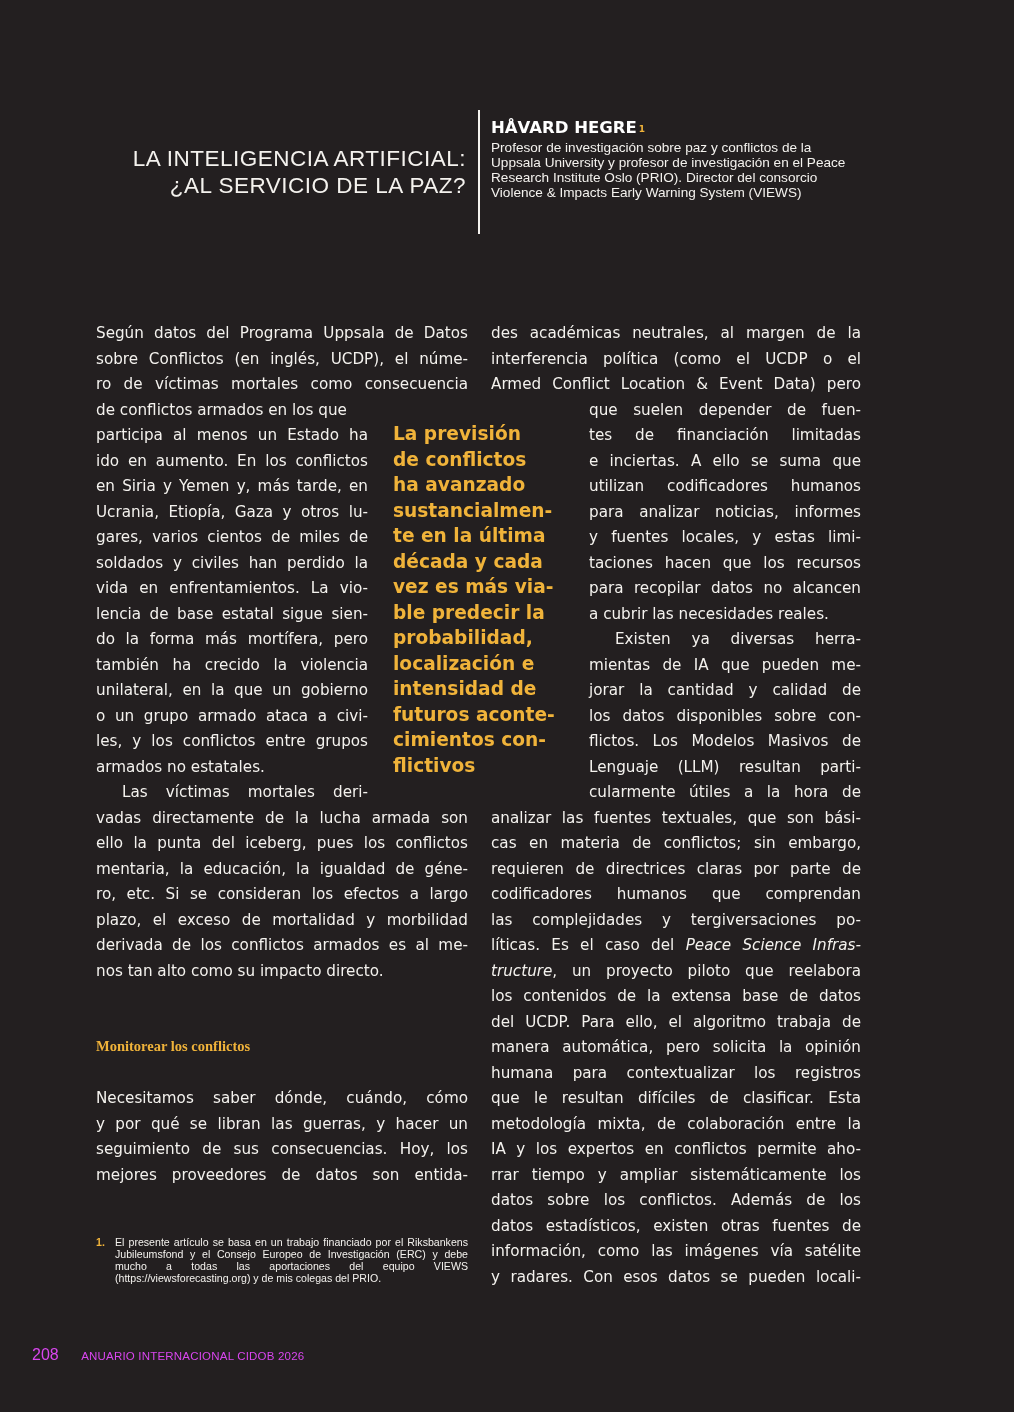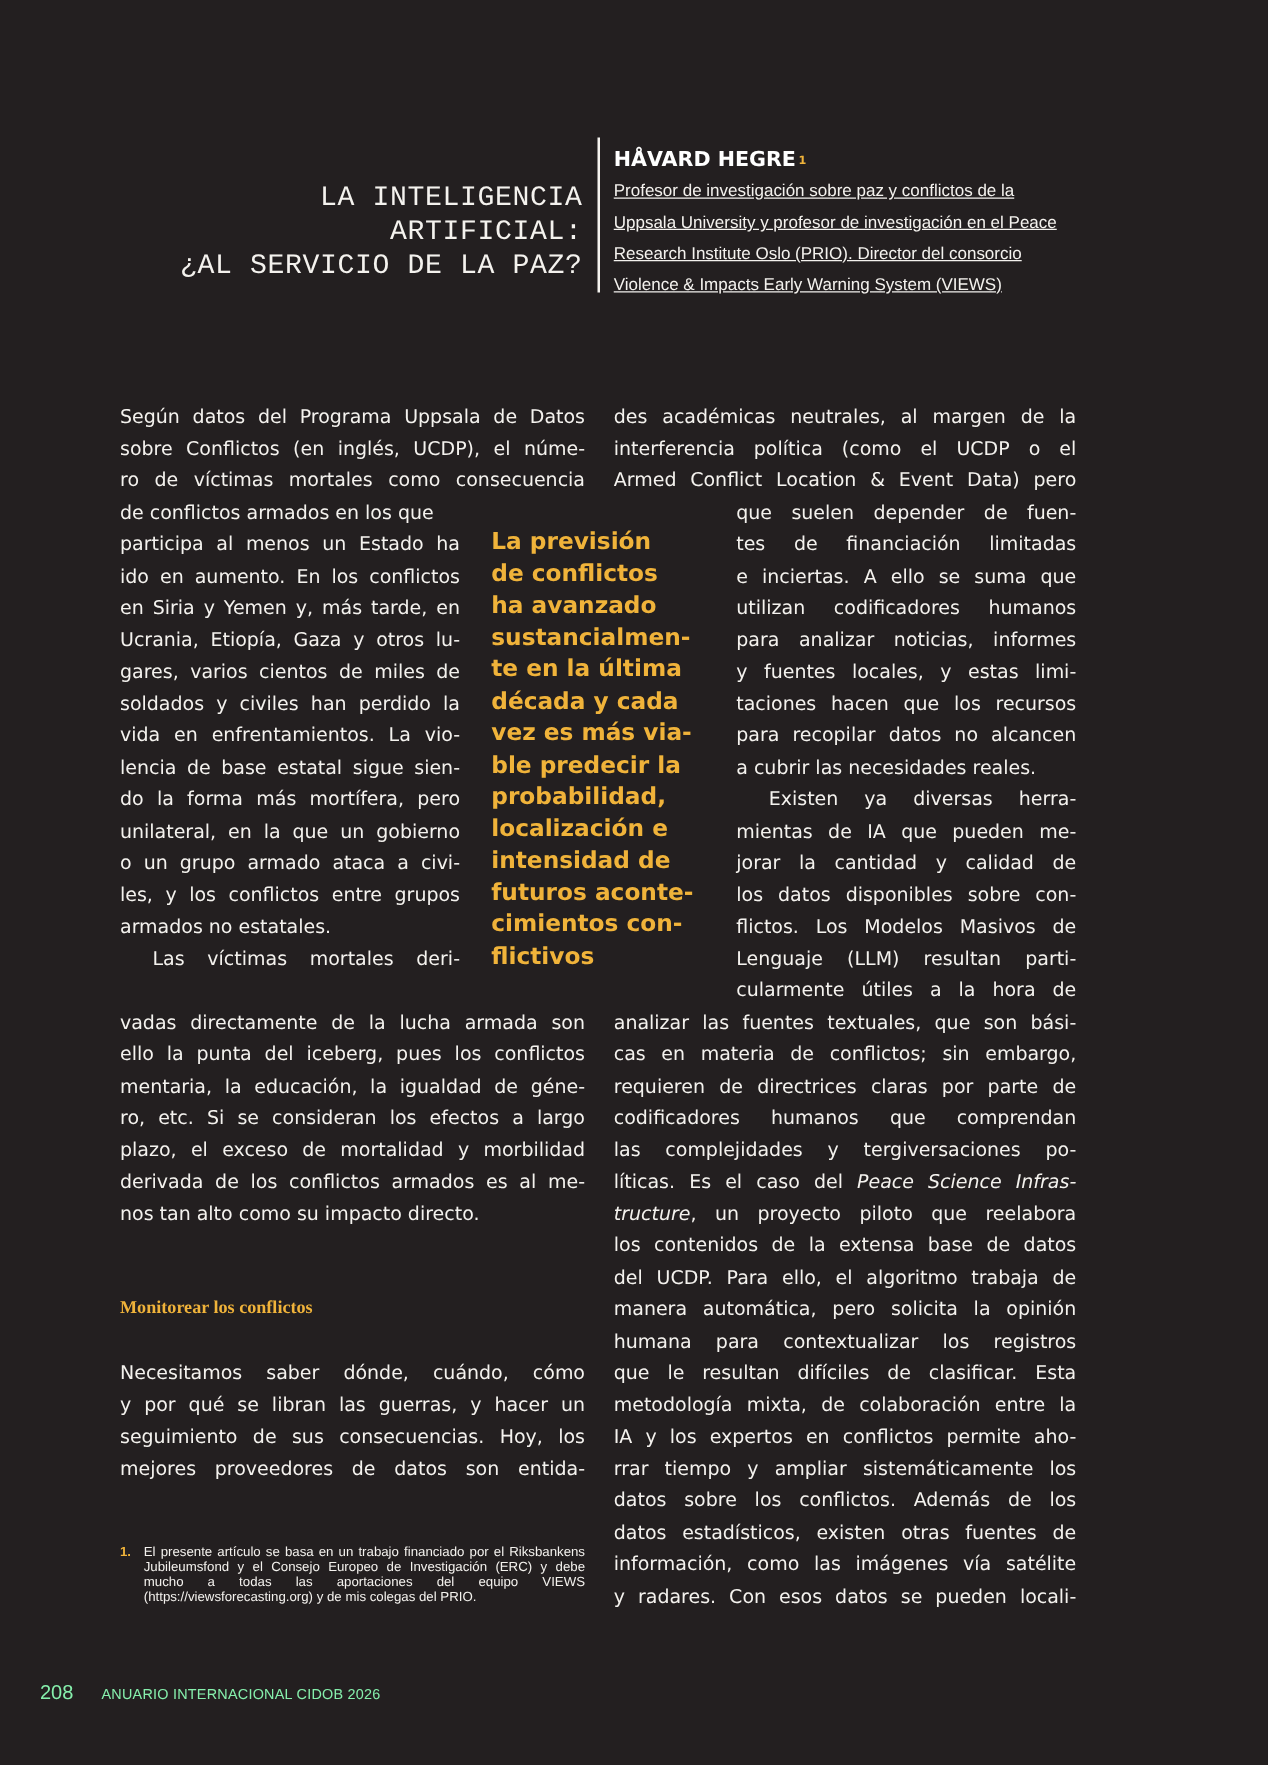--- a/index.html
+++ b/index.html
@@ -2,33 +2,33 @@
 <html><head>
 <meta charset="utf-8">
 <style>
   html, body { margin:0; padding:0; }
   body {
     width:1014px; height:1412px; background:#231f20; color:#f4f2ee;
     font-family:"DejaVu Sans", sans-serif; position:relative; overflow:hidden;
   }
   .title {
     position:absolute; left:100px; top:145px; width:366px; text-align:right;
-    font-family:Liberation Mono, monospace; font-size:22.5px; line-height:27px;
+    font-family:Liberation Sans, sans-serif; font-size:22.5px; line-height:27px;
     letter-spacing:0.5px; color:#f4f2ee; font-weight:normal; margin:0;
   }
   .divider { position:absolute; left:478px; top:110px; width:1.5px; height:124px; background:#f4f2ee; }
   .author-block { position:absolute; left:491px; top:118px; width:370px; }
   .author-name {
     font-family:"DejaVu Sans", sans-serif; font-weight:bold; font-size:16.5px;
     line-height:20px; color:#ffffff; margin:0;
   }
   .author-name sup { color:#f0b33a; font-size:9px; vertical-align:top; position:relative; top:1px; margin-left:2px; }
   .author-bio {
-    font-family:"Liberation Sans", sans-serif; font-size:13.6px; line-height:25px;
-    color:#f4f2ee; margin:2px 0 0 0;text-decoration:underline;
+    font-family:"Liberation Sans", sans-serif; font-size:13.6px; line-height:15px;
+    color:#f4f2ee; margin:2px 0 0 0;
   }
   .col {
     position:absolute; font-family:"DejaVu Sans", sans-serif; font-size:15.2px;
     line-height:25.5px; color:#f4f2ee;
   }
   .line { display:block; white-space:nowrap; text-align:justify; text-align-last:justify; height:25.5px; overflow:visible; }
   .line.last { text-align-last:left; }
   .line.indent { text-indent:26px; }
   .pullquote {
     position:absolute; left:393px; top:421px; width:180px;
@@ -40,21 +40,21 @@
     position:absolute; left:96px; top:1036px; font-family:Liberation Serif, serif;
     font-weight:bold; font-size:14.5px; color:#f0b33a; margin:0; line-height:20px;
   }
   .footnote {
     position:absolute; left:96px; top:1236px; width:372px;
     font-family:"Liberation Sans", sans-serif; font-size:10.6px; line-height:12px; color:#f4f2ee;
   }
   .footnote .fn-num { position:absolute; left:0; top:0; color:#f0b33a; font-weight:bold; }
   .footnote .fn-text { display:block; margin-left:19px; text-align:justify; }
   .footer {
-    position:absolute; left:32px; top:1346px; font-family:"Liberation Sans", sans-serif; color:#86efac;
+    position:absolute; left:32px; top:1346px; font-family:"Liberation Sans", sans-serif; color:#d946ef;
   }
   .footer .page-num { font-size:16px; margin-right:18px; }
   .footer .pub-name { font-size:11.5px; letter-spacing:0.2px; }
   em { font-style:italic; }
 </style>
 </head>
 <body>
 
 <h1 class="title">
   <span style="display:block">LA INTELIGENCIA ARTIFICIAL:</span>
@@ -75,20 +75,21 @@
   <span class="line last">de conflictos armados en los que</span>
   <span class="line">participa al menos un Estado ha</span>
   <span class="line">ido en aumento. En los conflictos</span>
   <span class="line">en Siria y Yemen y, más tarde, en</span>
   <span class="line">Ucrania, Etiopía, Gaza y otros lu-</span>
   <span class="line">gares, varios cientos de miles de</span>
   <span class="line">soldados y civiles han perdido la</span>
   <span class="line">vida en enfrentamientos. La vio-</span>
   <span class="line">lencia de base estatal sigue sien-</span>
   <span class="line">do la forma más mortífera, pero</span>
+  <span class="line">también ha crecido la violencia</span>
   <span class="line">unilateral, en la que un gobierno</span>
   <span class="line">o un grupo armado ataca a civi-</span>
   <span class="line">les, y los conflictos entre grupos</span>
   <span class="line last">armados no estatales.</span>
   <span class="line indent">Las víctimas mortales deri-</span>
 </div>
 <div class="col" style="left:96px; top:805.5px; width:372px;">
   <span class="line">vadas directamente de la lucha armada son</span>
   <span class="line">ello la punta del iceberg, pues los conflictos</span>
   <span class="line">mentaria, la educación, la igualdad de géne-</span>

